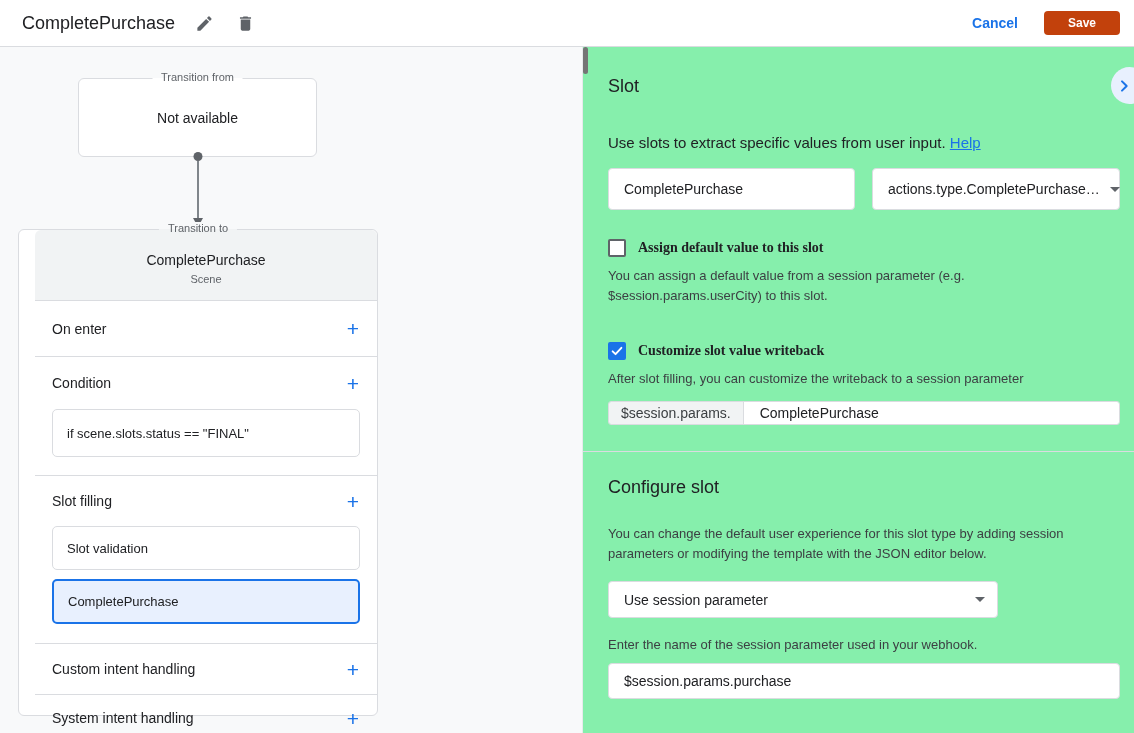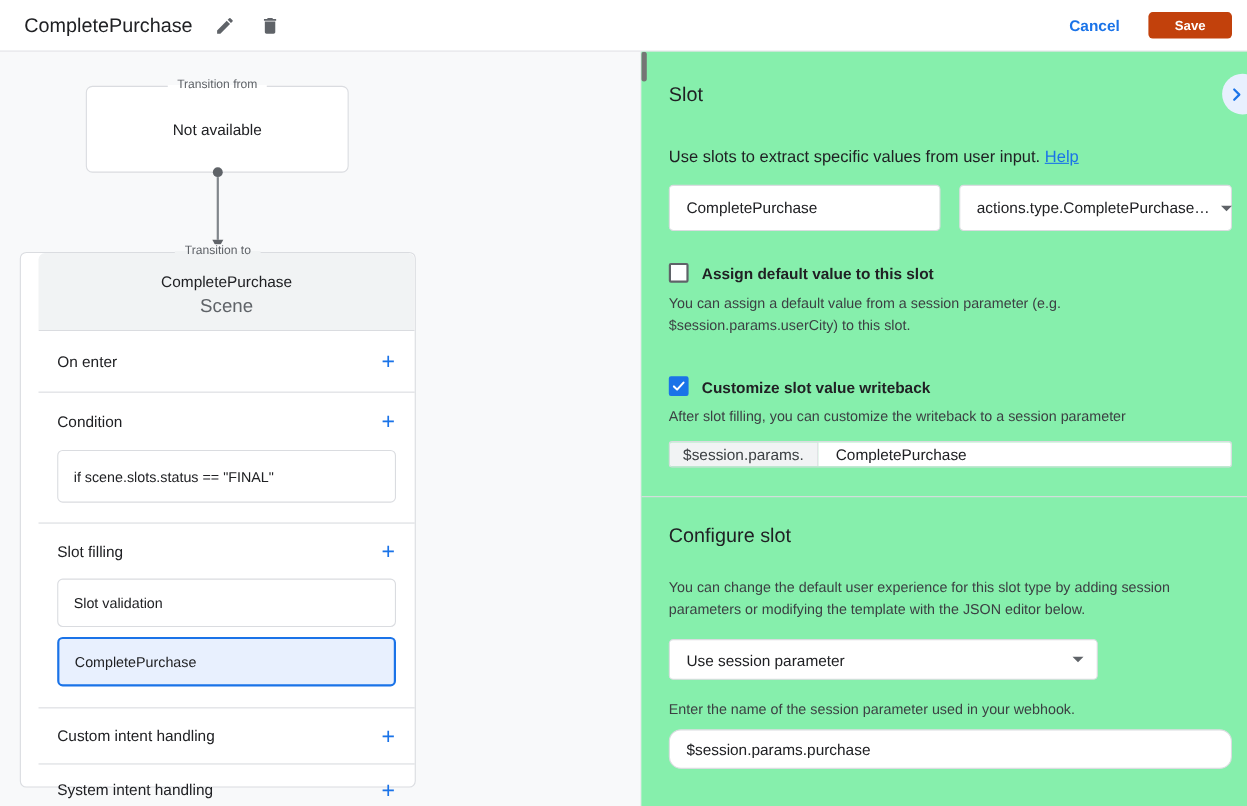--- a/index.html
+++ b/index.html
@@ -75,21 +75,21 @@
     position: absolute; left: 18px; top: 182px; width: 360px; height: 487px;
     background: #fff; border: 1px solid #dadce0; border-radius: 6px; padding-left: 16px;
   }
   .scene-card .legend { background: linear-gradient(#f8f9fa 55%, #f1f3f4 55%); }
   .scene-head {
     height: 71px; background: #f1f3f4; border-bottom: 1px solid #dadce0;
     border-radius: 6px 6px 0 0; display: flex; flex-direction: column;
     align-items: center; justify-content: center; gap: 5px; padding-top: 6px;
   }
   .scene-title { font-size: 14px; color: #202124; }
-  .scene-sub { font-size: 17px; color: #5f6368; }
+  .scene-sub { font-size: 11px; color: #5f6368; }
   .section { border-bottom: 1px solid #dadce0; }
   .section:last-child { border-bottom: none; }
   .section-head {
     display: flex; align-items: center; justify-content: space-between;
     padding: 0 14px 0 17px;
   }
   .section-head .sec-label { font-size: 14px; color: #202124; }
   .plus-btn {
     background: none; border: none; color: #1a73e8; font-size: 21px;
     font-weight: 400; line-height: 1; cursor: pointer; padding: 0 4px;
@@ -144,21 +144,21 @@
     display: flex; align-items: center; justify-content: space-between;
     padding: 0 12px 0 15px; font-size: 14px; color: #202124;
     cursor: pointer; background: #fff;
   }
   .slot-type-select { width: 248px; }
   .caret {
     width: 0; height: 0; border-left: 5px solid transparent;
     border-right: 5px solid transparent; border-top: 5px solid #5f6368;
     margin-left: 10px; flex: 0 0 auto;
   }
-  .check-row { display: flex; align-items: flex-end; gap: 12px; cursor: pointer; }
+  .check-row { display: flex; align-items: center; gap: 12px; cursor: pointer; font-family: Liberation Serif, serif; }
   .check-row.first { margin-top: 29px; }
   .check-row.second { margin-top: 36px; }
   .checkbox {
     width: 18px; height: 18px; border: 2px solid #5f6368; border-radius: 2px;
     background: #fff; flex: 0 0 auto; display: flex; align-items: center;
     justify-content: center;
   }
   .checkbox.checked { background: #1a73e8; border-color: #1a73e8; }
   .check-label { font-size: 14px; font-weight: 700; color: #202124; }
   .desc {
@@ -179,21 +179,21 @@
     padding: 0 16px; font-family: "Liberation Sans", sans-serif;
   }
   .panel-divider {
     border: none; border-top: 1px solid #dadce0;
     margin: 26px -14px 0 -25px;
   }
   .configure-title { margin-top: 25px; }
   .configure-desc { margin-top: 26px; }
   .config-select { margin-top: 17px; width: 390px; height: 37px; }
   .param-label { margin-top: 17px; }
-  .param-input { margin-top: 8px; width: 512px; height: 36px; border-radius: 11px; }
+  .param-input { margin-top: 8px; width: 512px; height: 36px; }
 </style>
 </head>
 <body>
 
 <div class="app">
 
   <header class="topbar">
     <div class="title-group">
       <h1 class="page-title">CompletePurchase</h1>
       <button class="icon-btn">

